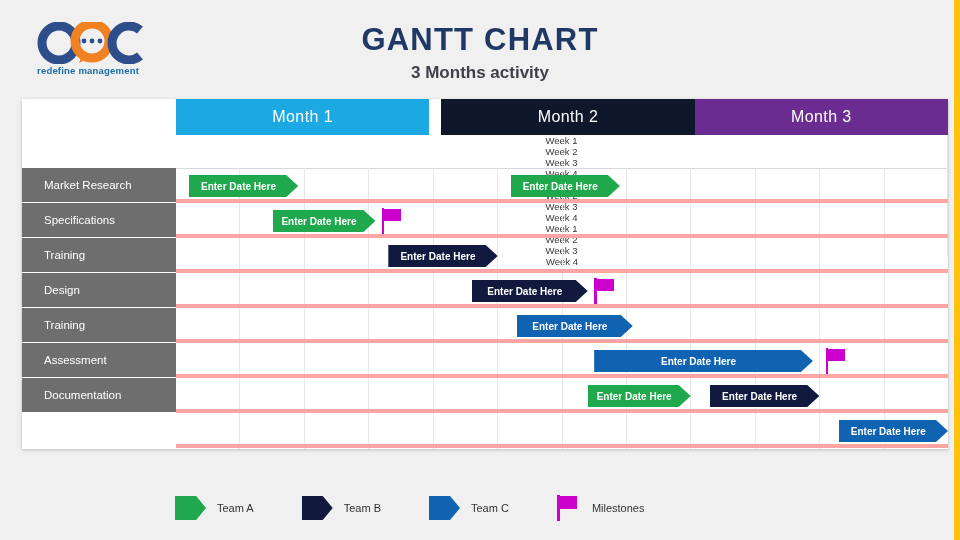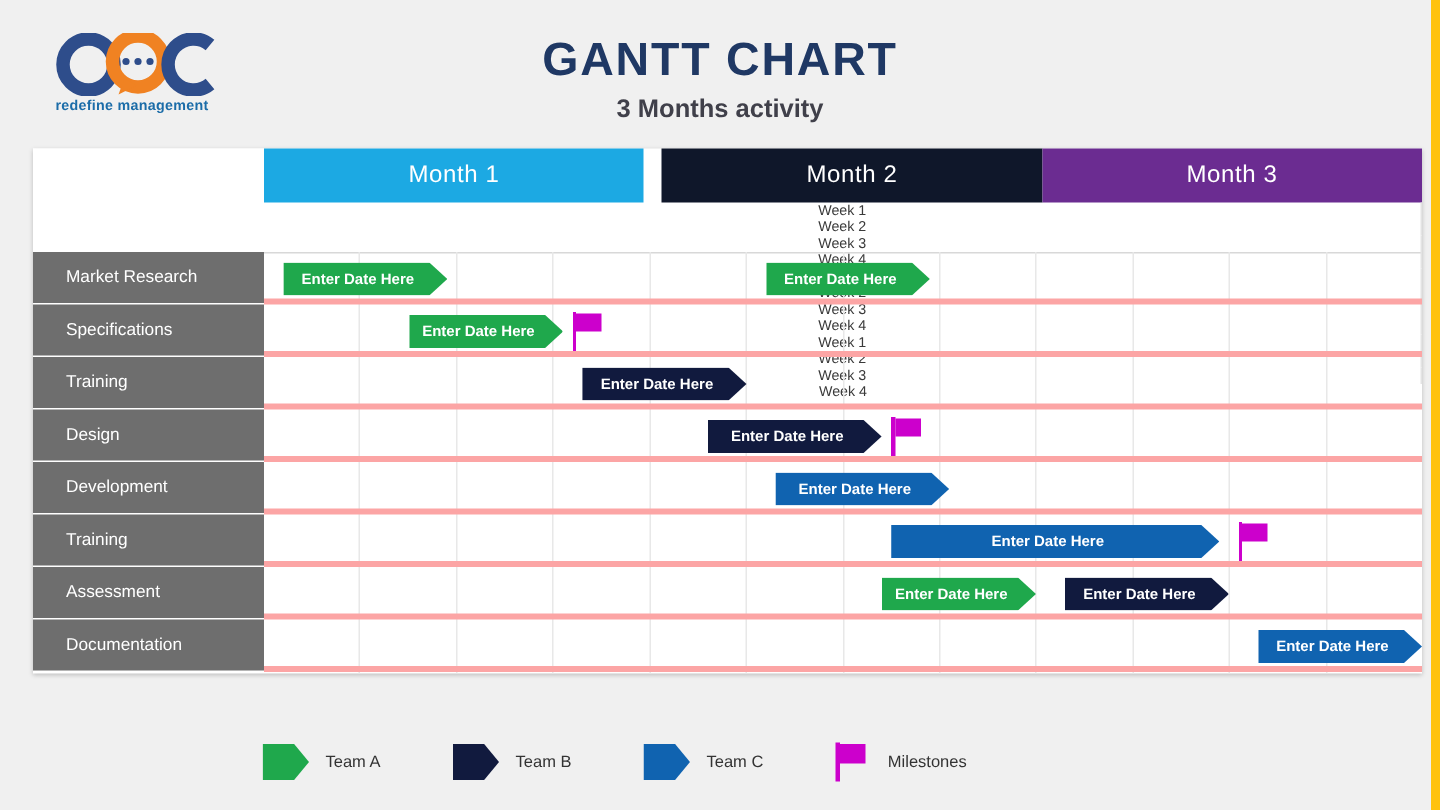--- a/index.html
+++ b/index.html
@@ -116,21 +116,20 @@
 
 <div class="chart">
 
   <div class="left-col">
     <div class="left-head"></div>
     <div id="task-cells">
         <div class="task-cell">Market Research</div>
         <div class="task-cell">Specifications</div>
         <div class="task-cell">Training</div>
         <div class="task-cell">Design</div>
-        <div class="task-cell">Development</div>
         <div class="task-cell">Training</div>
         <div class="task-cell">Assessment</div>
         <div class="task-cell">Documentation</div>
       </div>
   </div>
 
   <div class="grid-area">
     <div class="months" id="months-row">
         <div class="month" style="background: rgb(28, 169, 227);">Month 1</div>
         <div class="month" style="background: #0f172a; margin-left: 12px;">Month 2</div>

